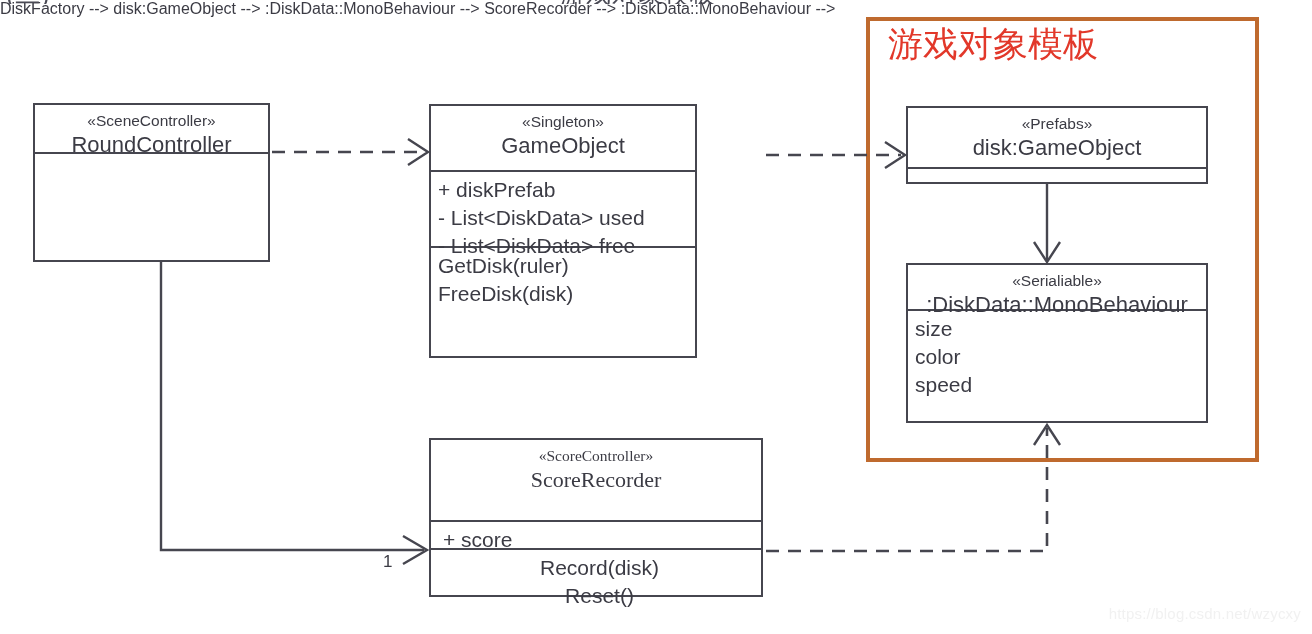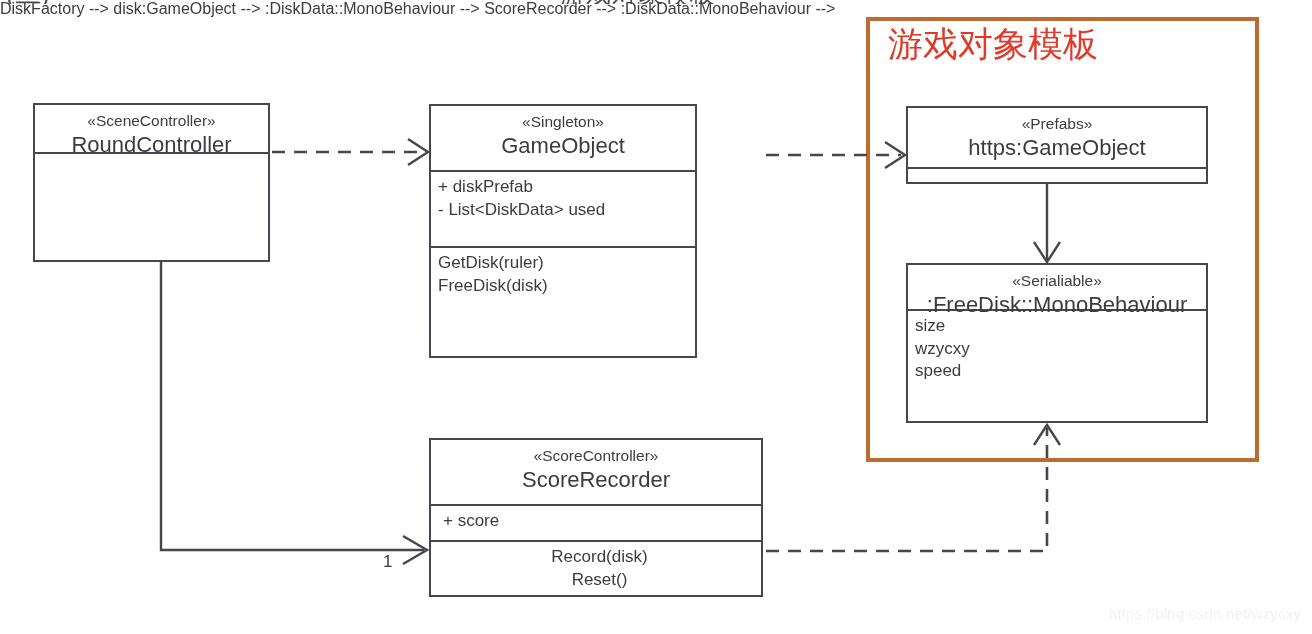--- a/index.html
+++ b/index.html
@@ -59,21 +59,21 @@
     padding-top: 6px;
     padding-bottom: 4px;
     line-height: 1.30;
     font-size: 17px;
   }
   .cmp-header .stereo { display: block; font-size: 15.5px; }
   .cmp-header .cname  { display: block; font-size: 22px; }
   .cmp-list {
     padding: 4px 0 4px 7px;
     line-height: 1.33;
-    font-size: 17px;
+    font-size: 21px;
   }
   .cmp-list .row { display: block; white-space: nowrap; }
   .cmp-empty { }
 
   
   .group-frame {
     position: absolute;
     box-sizing: border-box;
     border: 4px solid #bf6a2e;
     background: transparent;
@@ -143,56 +143,57 @@
 
   
   <div class="uml-class" style="left:429px; top:104px; width:268px; height:254px;">
     <div class="uml-compartment cmp-header" style="height:64px;">
       <span class="stereo">«Singleton»</span>
       <span class="cname">GameObject</span>
     </div>
     <div class="uml-compartment cmp-list" style="height:76px;">
       <span class="row">+ diskPrefab</span>
       <span class="row">- List&lt;DiskData&gt; used</span>
+      <span class="row">- List&lt;DiskData&gt; free</span>
     </div>
     <div class="uml-compartment cmp-list" style="height:110px;">
       <span class="row">GetDisk(ruler)</span>
       <span class="row">FreeDisk(disk)</span>
     </div>
   </div>
 
   
   <div class="uml-class" style="left:906px; top:106px; width:302px; height:78px;">
     <div class="uml-compartment cmp-header" style="height:59px;">
       <span class="stereo">«Prefabs»</span>
-      <span class="cname">https:GameObject</span>
+      <span class="cname">disk:GameObject</span>
     </div>
     <div class="uml-compartment cmp-empty" style="height:15px;"></div>
   </div>
 
   
   <div class="uml-class" style="left:906px; top:263px; width:302px; height:160px;">
     <div class="uml-compartment cmp-header" style="height:44px;">
       <span class="stereo">«Serialiable»</span>
-      <span class="cname">:FreeDisk::MonoBehaviour</span>
+      <span class="cname">:DiskData::MonoBehaviour</span>
     </div>
     <div class="uml-compartment cmp-list" style="height:100px;">
       <span class="row">size</span>
-      <span class="row">wzycxy</span>
+      <span class="row">color</span>
       <span class="row">speed</span>
     </div>
   </div>
 
   
   <div class="uml-class" style="left:429px; top:438px; width:334px; height:159px;">
-    <div class="uml-compartment cmp-header" style="height:64px;">
+    <div class="uml-compartment cmp-header" style="height:80px;font-family:Liberation Serif, serif;">
       <span class="stereo">«ScoreController»</span>
       <span class="cname">ScoreRecorder</span>
     </div>
-    <div class="uml-compartment cmp-list" style="height:36px;padding-left:12px;">
+    <div class="uml-compartment cmp-list" style="height:28px;padding-left:12px;">
       <span class="row">+ score</span>
     </div>
     <div class="uml-compartment cmp-list" style="height:59px;text-align:center;">
       <span class="row">Record(disk)</span>
       <span class="row">Reset()</span>
     </div>
   </div>
 
   
    DiskFactory --&gt;

